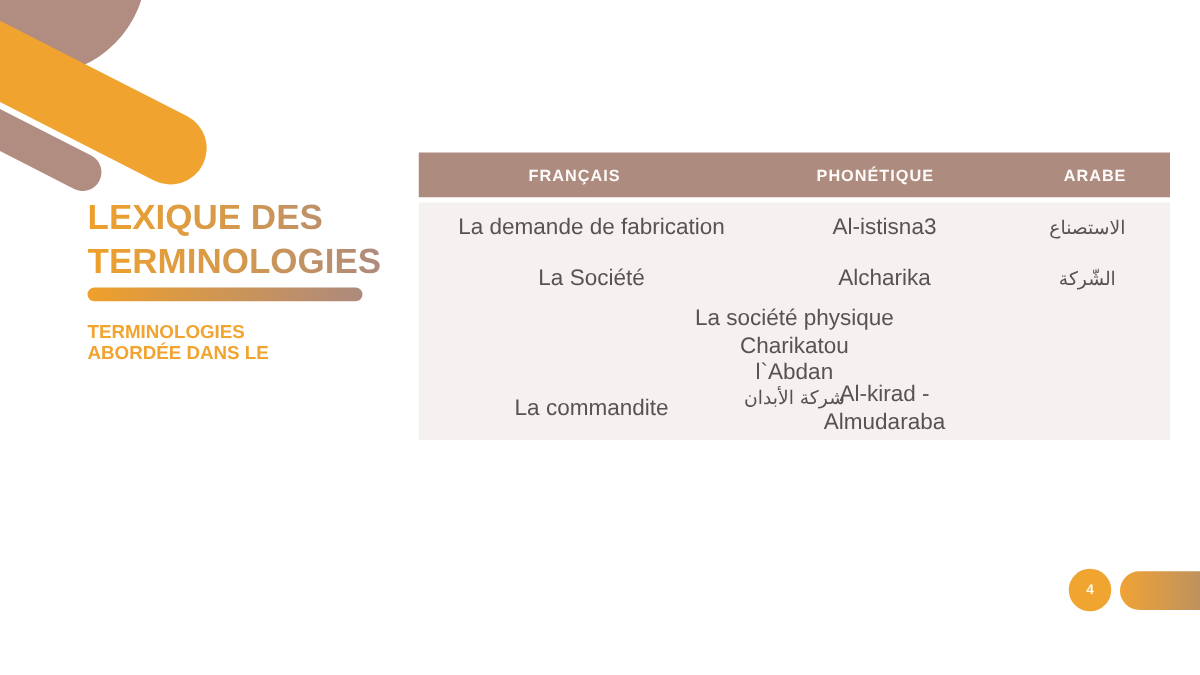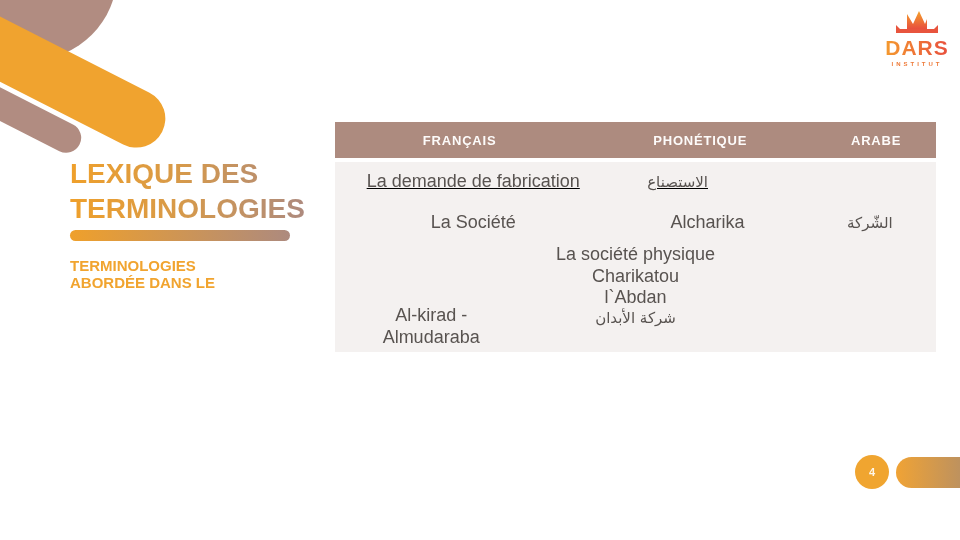--- a/index.html
+++ b/index.html
@@ -71,21 +71,21 @@
   .col-fr{width:46%;}
   .col-ph{width:32%;}
   .col-ar{width:22%;}
   .lex-row .cell{
     text-align:center;color:#585350;font-size:18px;line-height:1.2;
     white-space:pre-line;
   }
   .lex-row .col-ar{
     direction:rtl;font-family:"DejaVu Sans",sans-serif;font-size:15px;
   }
-  .row-h40{height:40px;text-decoration:underline;}
+  .row-h40{height:40px;}
   .row-h42{height:42px;}
   .row-h58{height:58px;flex-direction:column;}
   .row-h50{height:50px;}
   
   .page-badge{
     position:absolute;left:855px;top:455px;width:34px;height:34px;
     border-radius:50%;background:#f0a530;color:#fff7ea;
     display:flex;align-items:center;justify-content:center;
     font-size:11px;font-weight:700;
   }
@@ -97,34 +97,20 @@
 </style>
 </head>
 <body>
 
 <div class="slide">
 
   <div class="deco-circle"></div>
   <div class="deco-bar-orange"></div>
   <div class="deco-bar-rose"></div>
 
-  <div class="logo">
-    <svg class="logo-mark" viewBox="0 0 46 26">
-      <defs>
-        <linearGradient id="lg-mark" x1="0" y1="0" x2="0" y2="1">
-          <stop offset="0" stop-color="#f5a22c"></stop>
-          <stop offset="1" stop-color="#e84f3d"></stop>
-        </linearGradient>
-      </defs>
-      <path d="M13 19 L13 4 L19 14 L25 1 L31 14 L33 9 L33 19 Z" fill="url(#lg-mark)"></path>
-      <path d="M2 19 L44 19 L44 23 L2 23 Z M2 19 L2 15 L6 19 Z M44 19 L44 15 L40 19 Z" fill="#e8543d"></path>
-    </svg>
-    <div class="logo-name">DARS</div>
-    <div class="logo-tagline">INSTITUT</div>
-  </div>
 
   <h1 class="title">
     <span>LEXIQUE DES</span>
     <span>TERMINOLOGIES</span>
   </h1>
   <div class="title-underline"></div>
 
   <div class="subtitle">
     <span>TERMINOLOGIES</span>
     <span>ABORDÉE DANS LE</span>
@@ -133,34 +119,36 @@
   <div class="lex-table">
     <div class="lex-header">
       <div class="cell col-fr">FRANÇAIS</div>
       <div class="cell col-ph">PHONÉTIQUE</div>
       <div class="cell col-ar">ARABE</div>
     </div>
     <div class="lex-gap"></div>
     <div class="lex-body">
       <div class="lex-row row-h40">
         <div class="cell col-fr">La demande de fabrication</div>
+        <div class="cell col-ph">Al-istisna3</div>
         <div class="cell col-ar">الاستصناع</div>
       </div>
       <div class="lex-row row-h42">
         <div class="cell col-fr">La Société</div>
         <div class="cell col-ph">Alcharika</div>
         <div class="cell col-ar">الشّركة</div>
       </div>
       <div class="lex-row row-h58">
         <div class="cell col-fr">La société physique</div>
         <div class="cell col-ph">Charikatou
 l`Abdan</div>
         <div class="cell col-ar">شركة الأبدان</div>
       </div>
       <div class="lex-row row-h50">
+        <div class="cell col-fr">La commandite</div>
         <div class="cell col-ph">Al-kirad -
 Almudaraba</div>
       </div>
     </div>
   </div>
 
   <div class="page-badge">4</div>
   <div class="page-pill"></div>
 
 </div>

